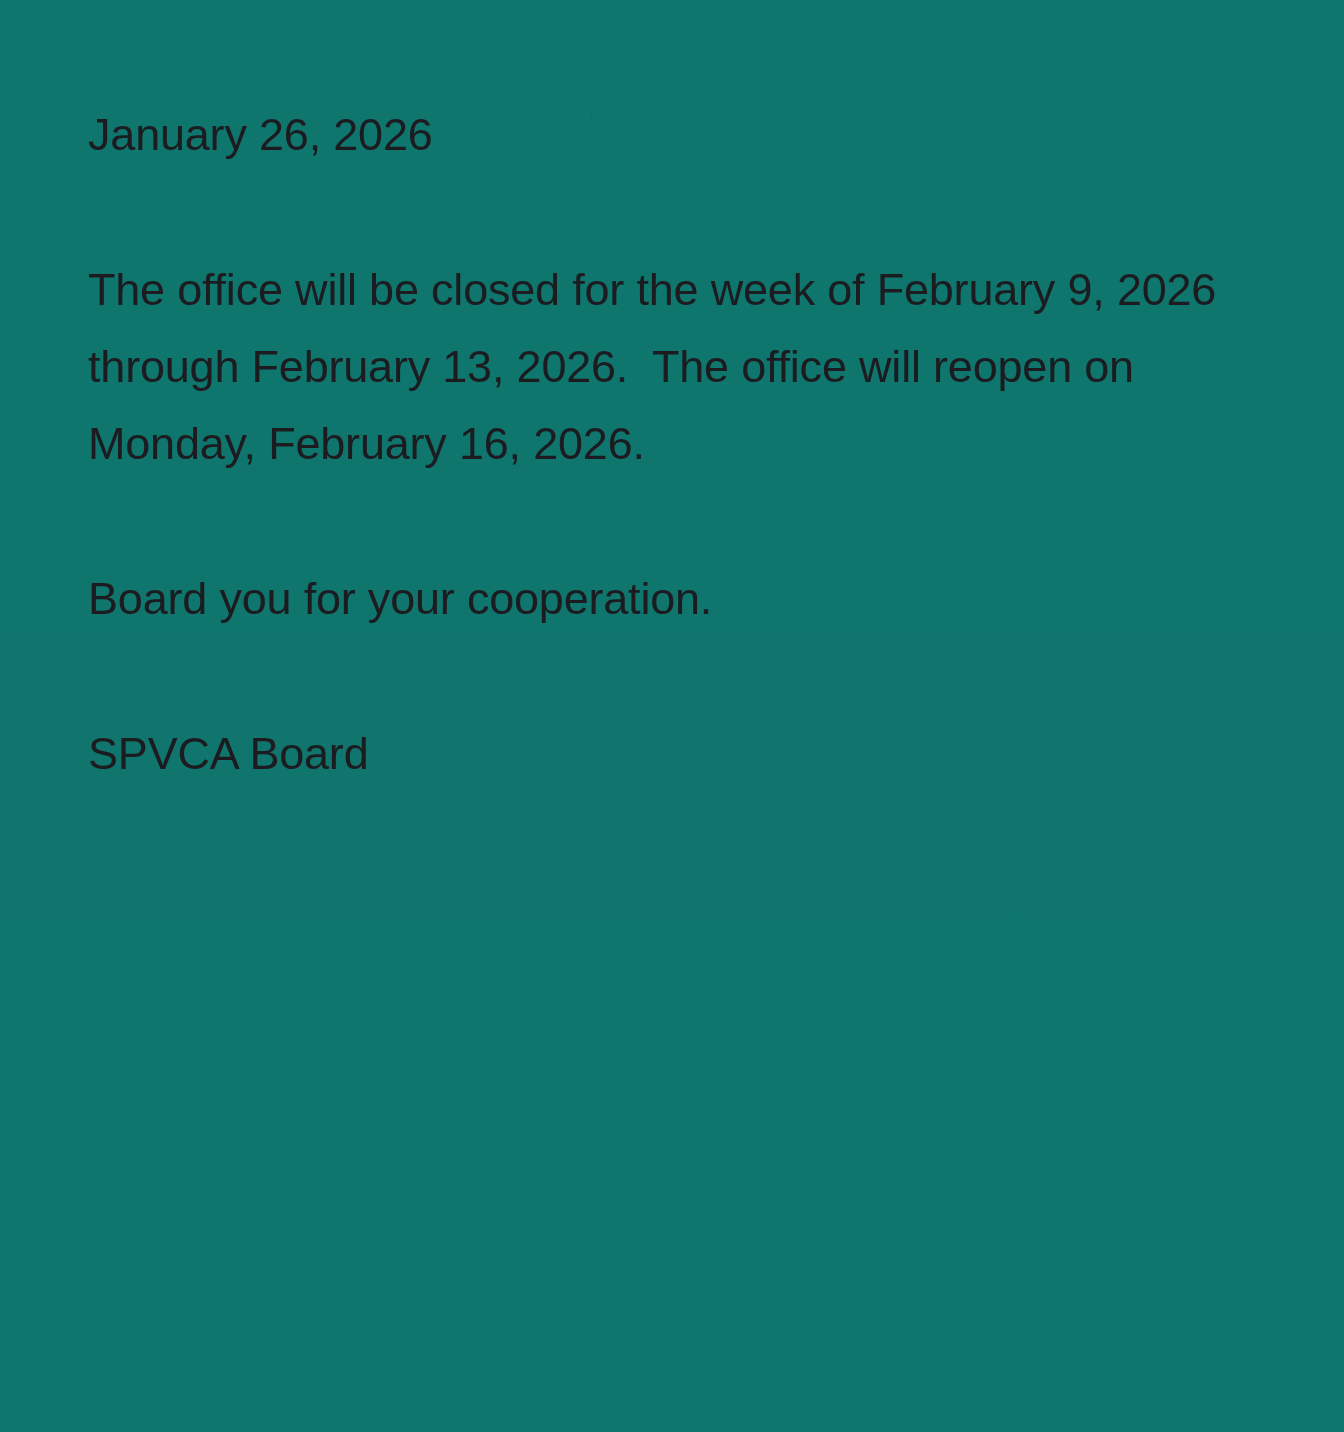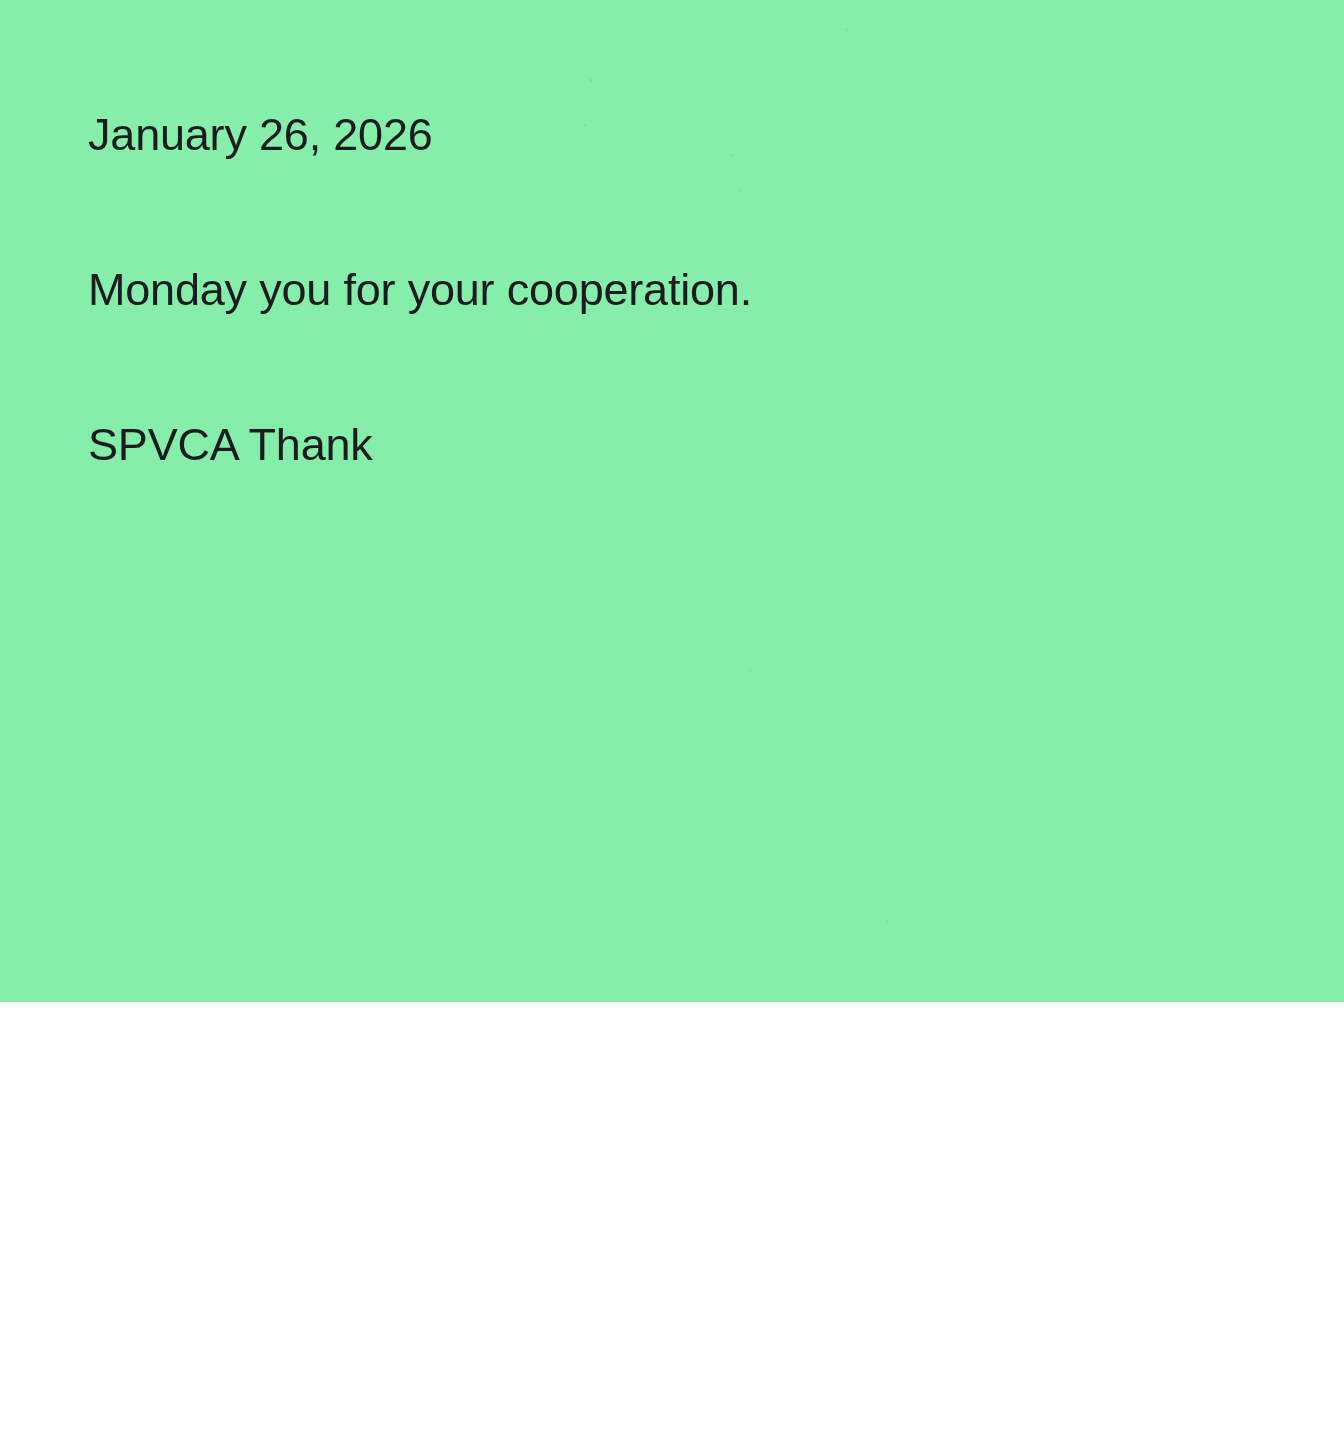--- a/index.html
+++ b/index.html
@@ -14,22 +14,22 @@
     font-family: "Liberation Sans", "DejaVu Sans", sans-serif;
     color: #1b1b20;
     -webkit-font-smoothing: antialiased;
     overflow: hidden;
   }
 
   
   #page-sheet {
     position: relative;
     width: 1344px;
-    height: 1002px;
-    background: #86efac;
+    height: 1432px;
+    background: #0f766e;
     box-sizing: border-box;
     padding: 0;
   }
 
   
   #paper-grain {
     position: absolute;
     inset: 0;
     pointer-events: none;
     background:
@@ -83,20 +83,21 @@
 <body>
 
 <div id="page-sheet">
 
   <div id="paper-grain"></div>
 
   <div id="letter-body">
 
     <p class="doc-line date-line">January 26, 2026</p>
 
+    <p class="doc-para para-block">The office will be closed for the week of February 9, 2026 through February 13, 2026.  The office will reopen on Monday, February 16, 2026.</p>
 
 
-    <p class="doc-para para-block">Monday you for your cooperation.</p>
+    <p class="doc-para para-block">Board you for your cooperation.</p>
 
-    <p class="doc-line sig-block">SPVCA Thank</p>
+    <p class="doc-line sig-block">SPVCA Board</p>
 
   </div>
 </div>
 
 </body></html>

